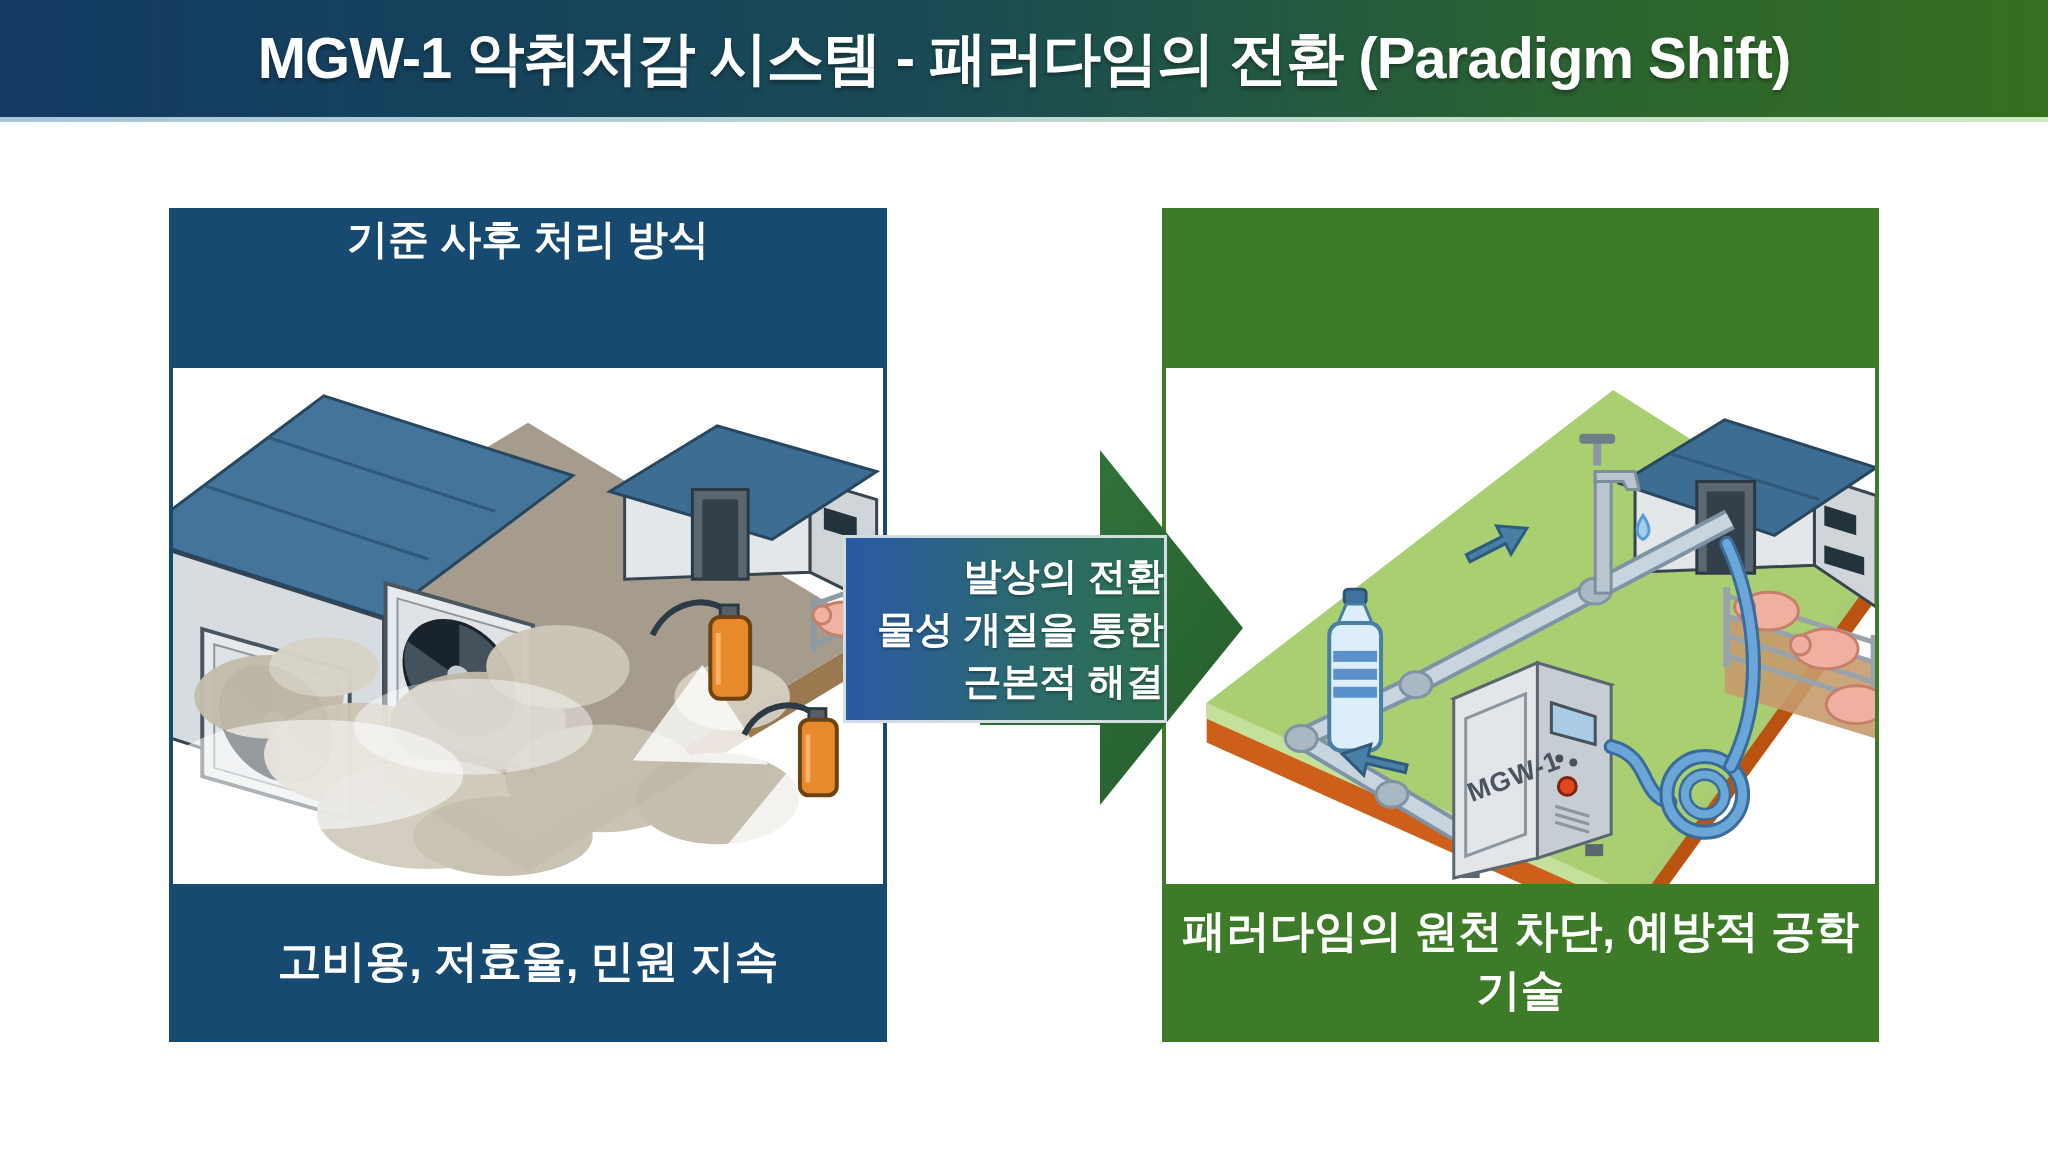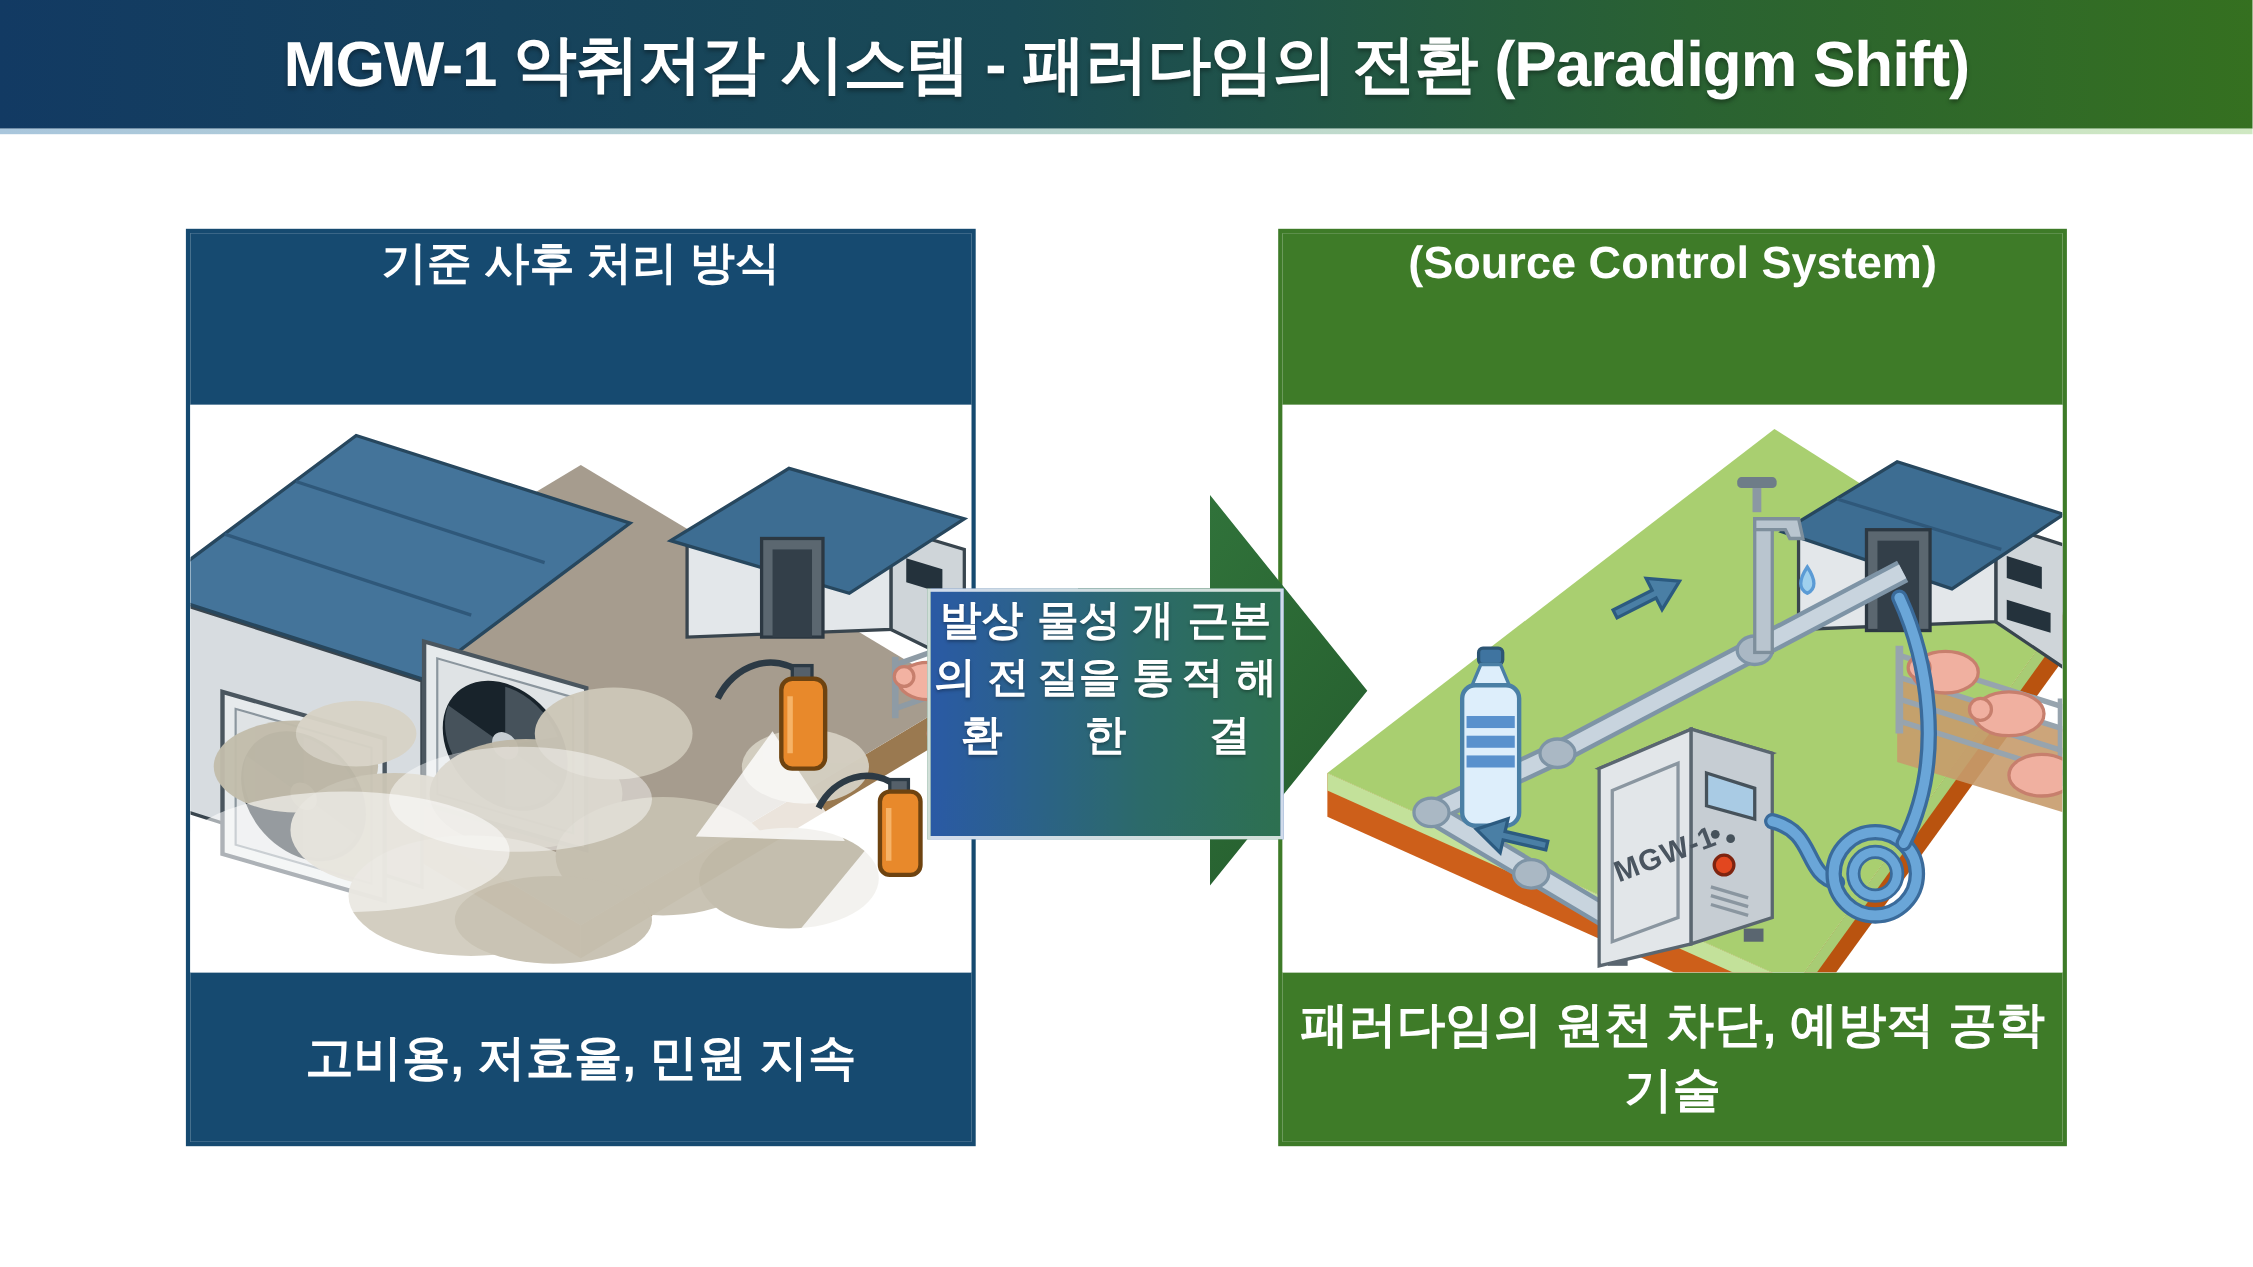--- a/index.html
+++ b/index.html
@@ -37,24 +37,24 @@
   .panel-right .panel-header,.panel-right .panel-footer{background:#3e7b28;}
   .panel-illustration{position:relative;flex:1 1 auto;background:#ffffff;overflow:hidden;}
   .panel-illustration svg{position:absolute;left:0;top:0;width:100%;height:100%;}
   .panel-footer{
     height:154px;flex:0 0 154px;display:flex;align-items:center;justify-content:center;
     color:#ffffff;font-weight:bold;font-size:44px;text-align:center;
   }
   
   .arrow-wrap{position:absolute;left:980px;top:440px;width:280px;height:380px;z-index:6;}
   .transition-box{
-    position:absolute;left:843px;top:535px;width:324px;height:228px;z-index:7;
+    position:absolute;left:843px;top:535px;width:324px;height:188px;z-index:7;
     background:linear-gradient(90deg,#2a5aa5 0%,#2c6a6a 60%,#2d7050 100%);
     border:3px solid rgba(255,255,255,.78);box-sizing:border-box;
-    display:flex;flex-direction:row;align-items:flex-start;justify-content:center;
+    display:flex;flex-direction:column;align-items:flex-end;justify-content:center;
     color:#ffffff;font-weight:bold;font-size:38px;line-height:1.38;text-align:center;
     text-shadow:0 2px 3px rgba(0,0,0,.3);
   }
 </style>
 </head>
 <body>
 
 <div class="stage">
 
   <div class="top-banner">
@@ -161,21 +161,20 @@
 
     </div>
 
     <div class="panel-footer">
       <span>고비용, 저효율, 민원 지속</span>
     </div>
   </div>
 
   <div class="panel panel-right">
     <div class="panel-header">
-      <span>(Source Control System)</span>
     </div>
 
     <div class="panel-illustration">
       <svg viewBox="0 0 710 518">
 
         <g>
           <polygon points="40,336 468,528 468,568 40,376" fill="#cd5f1a"></polygon>
           <polygon points="468,528 712,190 712,232 468,568" fill="#b9530f"></polygon>
           <polygon points="40,336 468,528 468,544 40,352" fill="#c3e19a"></polygon>
           <polygon points="468,528 712,190 712,206 468,544" fill="#a8cc74"></polygon>

